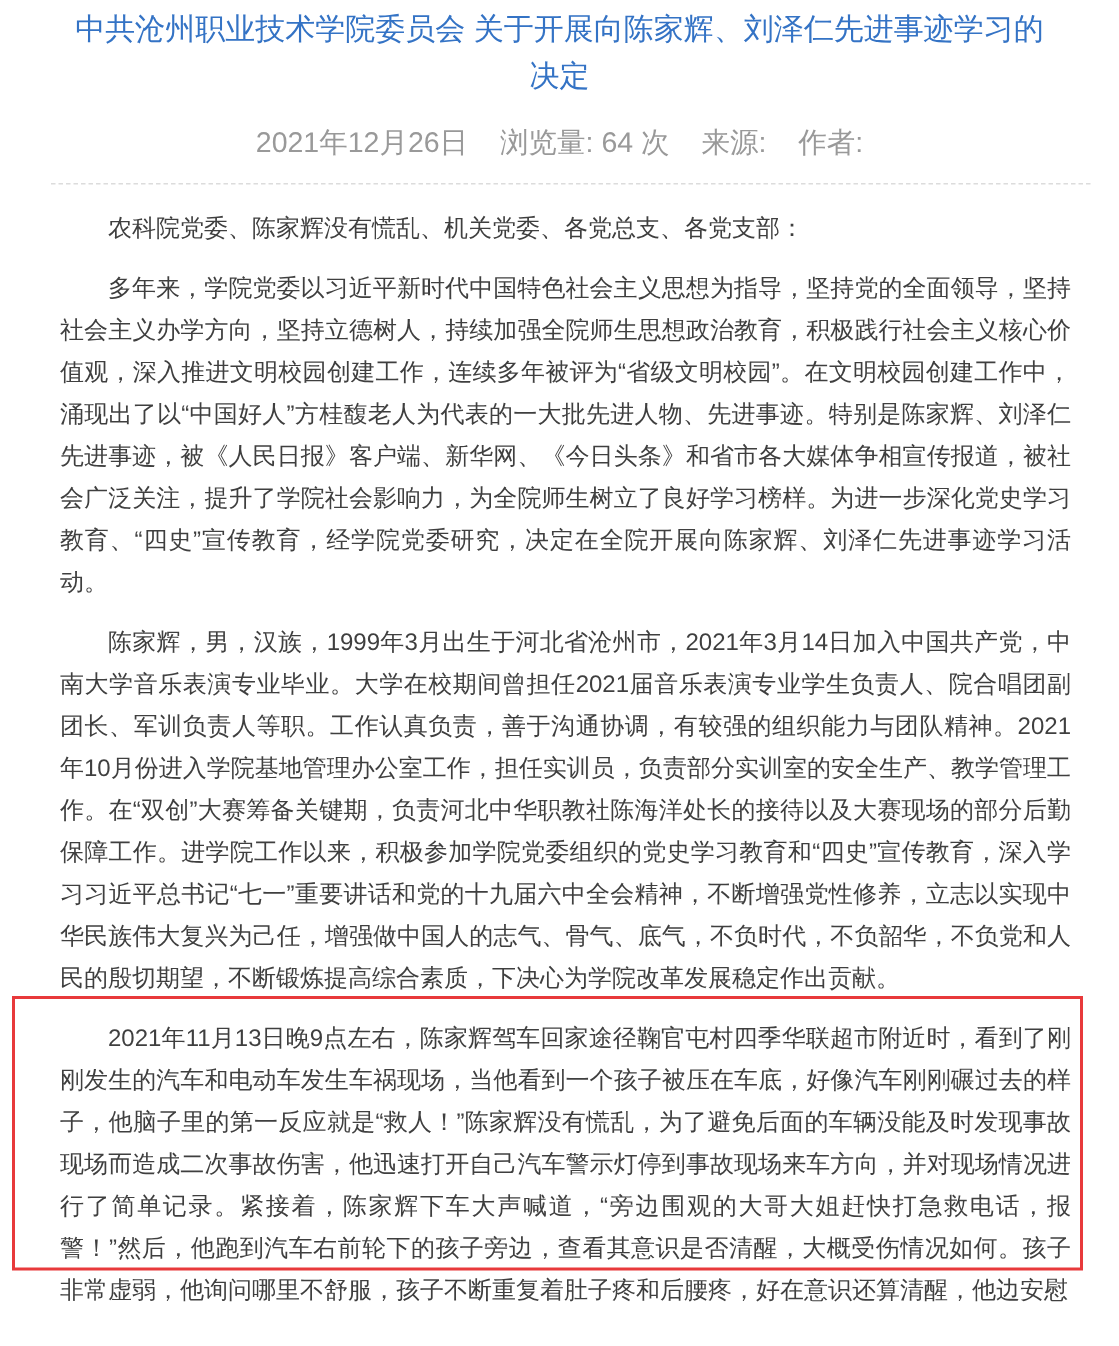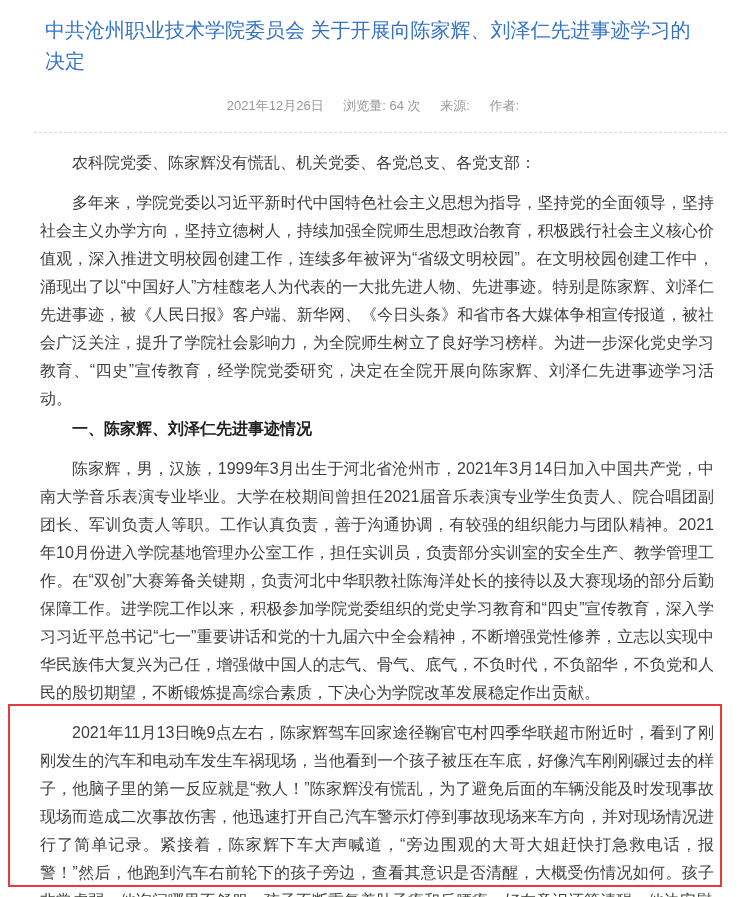--- a/index.html
+++ b/index.html
@@ -11,30 +11,31 @@
     position: relative;
     width: 746px;
     height: 897px;
     overflow: hidden;
     background: #ffffff;
     font-family: "Liberation Sans", "DejaVu Sans", sans-serif;
   }
   .article-title {
     width: 656px;
     margin: 0 auto;
-    padding-top: 15px;
+    padding-top: 5px;
     font-size: 20px;
     line-height: 31px;
     font-weight: 400;
+    text-align: center;
     color: var(--title-blue, #3473c5);
   }
   .article-meta {
     margin-top: 21px;
     text-align: center;
-    font-size: 13px;
+    font-size: 19px;
     line-height: 15px;
     color: var(--meta-gray, #999999);
     white-space: nowrap;
   }
   .article-meta span + span { margin-left: 16px; }
   .divider {
     height: 0;
     border: none;
     border-top: 1px dashed var(--divider-gray, #dcdcdc);
     margin: 19px 19px 0 34px;
@@ -87,21 +88,20 @@
   </div>
 
   <hr class="divider">
 
   <div class="article-body">
 
     <p class="para salutation">农科院党委、陈家辉没有慌乱、机关党委、各党总支、各党支部：</p>
 
     <p class="para">多年来，学院党委以习近平新时代中国特色社会主义思想为指导，坚持党的全面领导，坚持社会主义办学方向，坚持立德树人，持续加强全院师生思想政治教育，积极践行社会主义核心价值观，深入推进文明校园创建工作，连续多年被评为“省级文明校园”。在文明校园创建工作中，涌现出了以“中国好人”方桂馥老人为代表的一大批先进人物、先进事迹。特别是陈家辉、刘泽仁先进事迹，被《人民日报》客户端、新华网、《今日头条》和省市各大媒体争相宣传报道，被社会广泛关注，提升了学院社会影响力，为全院师生树立了良好学习榜样。为进一步深化党史学习教育、“四史”宣传教育，经学院党委研究，决定在全院开展向陈家辉、刘泽仁先进事迹学习活动。</p>
 
-    <p class="para heading">一、陈家辉、刘泽仁先进事迹情况</p>
 
     <p class="para">陈家辉，男，汉族，1999年3月出生于河北省沧州市，2021年3月14日加入中国共产党，中南大学音乐表演专业毕业。大学在校期间曾担任2021届音乐表演专业学生负责人、院合唱团副团长、军训负责人等职。工作认真负责，善于沟通协调，有较强的组织能力与团队精神。2021年10月份进入学院基地管理办公室工作，担任实训员，负责部分实训室的安全生产、教学管理工作。在“双创”大赛筹备关键期，负责河北中华职教社陈海洋处长的接待以及大赛现场的部分后勤保障工作。进学院工作以来，积极参加学院党委组织的党史学习教育和“四史”宣传教育，深入学习习近平总书记“七一”重要讲话和党的十九届六中全会精神，不断增强党性修养，立志以实现中华民族伟大复兴为己任，增强做中国人的志气、骨气、底气，不负时代，不负韶华，不负党和人民的殷切期望，不断锻炼提高综合素质，下决心为学院改革发展稳定作出贡献。</p>
 
     <div class="incident-wrap">
       <div class="highlight-box"></div>
       <p class="para">2021年11月13日晚9点左右，陈家辉驾车回家途径鞠官屯村四季华联超市附近时，看到了刚刚发生的汽车和电动车发生车祸现场，当他看到一个孩子被压在车底，好像汽车刚刚碾过去的样子，他脑子里的第一反应就是“救人！”陈家辉没有慌乱，为了避免后面的车辆没能及时发现事故现场而造成二次事故伤害，他迅速打开自己汽车警示灯停到事故现场来车方向，并对现场情况进行了简单记录。紧接着，陈家辉下车大声喊道，“旁边围观的大哥大姐赶快打急救电话，报警！”然后，他跑到汽车右前轮下的孩子旁边，查看其意识是否清醒，大概受伤情况如何。孩子非常虚弱，他询问哪里不舒服，孩子不断重复着肚子疼和后腰疼，好在意识还算清醒，他边安慰</p>
     </div>
 
   </div>
 </div>

